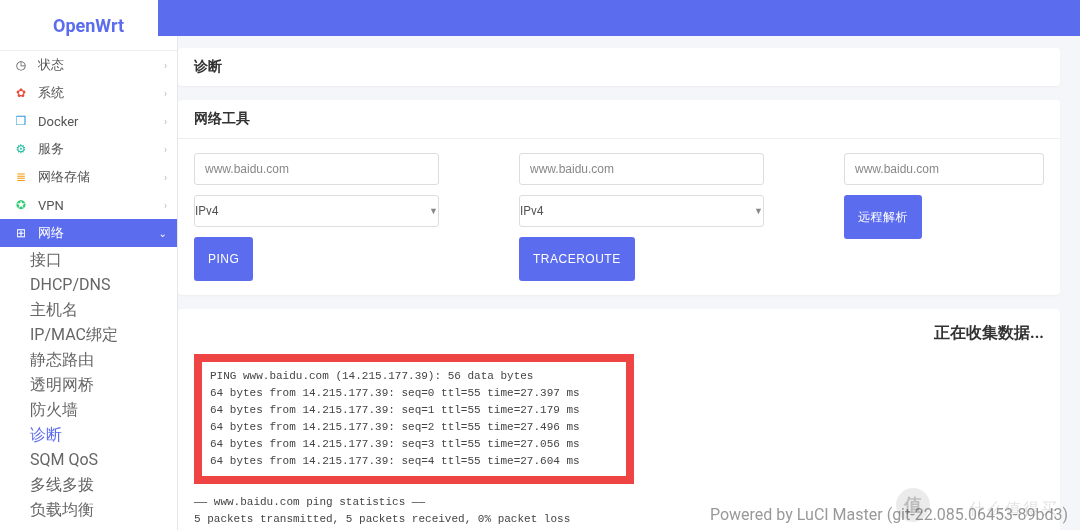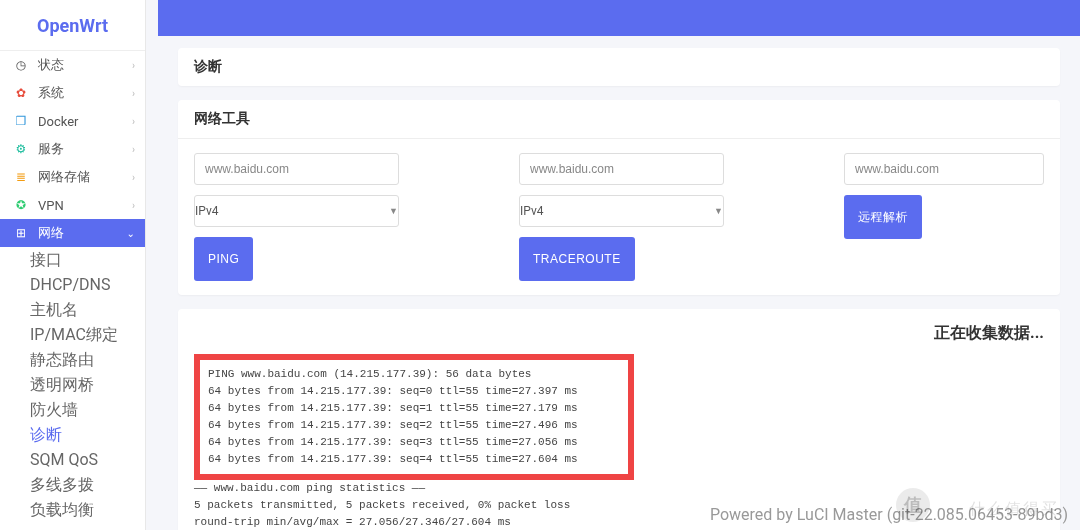--- a/index.html
+++ b/index.html
@@ -1,41 +1,41 @@
 <!DOCTYPE html>
 <html><head>
 <meta charset="utf-8">
 <style>
 * { box-sizing: border-box; margin: 0; padding: 0; }
 body { font-family: -apple-system, BlinkMacSystemFont, "Segoe UI", Roboto, sans-serif; background: #f5f6fa; font-size: 13px; color: #333; width: 1080px; height: 530px; overflow: hidden; position: relative; }
-.sidebar { position: absolute; left: 0; top: 0; width: 146px; height: 530px; background: #fff; border-right: 1px solid #e8e8e8; }
+.sidebar { position: absolute; left: 0; top: 0; width: 178px; height: 530px; background: #fff; border-right: 1px solid #e8e8e8; }
 .logo { height: 50px; display: flex; align-items: center; justify-content: center; font-weight: 700; font-size: 18px; color: #5b6cef; }
 .nav-section { border-top: 1px solid #eee; }
 .nav-item { display: flex; align-items: center; height: 28px; padding: 0 12px; cursor: pointer; position: relative; color: #555; }
 .nav-item.active { background: #5b6cef; color: #fff; }
 .nav-item .icon { width: 18px; display: inline-flex; justify-content: center; margin-right: 8px; font-size: 12px; }
 .nav-item .chev { position: absolute; right: 10px; font-size: 10px; color: #bbb; }
 .nav-item.active .chev { color: #fff; }
 .sub-item { display: block; height: 25px; line-height: 25px; padding-left: 30px; color: #666; font-size: 16px; cursor: pointer; }
 .sub-item.current { color: #5b6cef; }
 .topbar { position: absolute; left: 158px; top: 0; right: 0; height: 36px; background: #5b6cef; }
 .main { position: absolute; left: 158px; top: 36px; right: 0; bottom: 0; padding: 12px 20px 0 20px; overflow: hidden; }
 .card { background: #fff; border-radius: 4px; margin-bottom: 14px; box-shadow: 0 1px 2px rgba(0,0,0,0.04); }
 .card-title { padding: 10px 16px; font-weight: 700; font-size: 14px; color: #333; border-bottom: 1px solid #eee; }
 .card-body { padding: 14px 16px; }
-.tools-row { display: flex; gap: 120px; }
+.tools-row { display: flex; gap: 80px; }
 .tool-col { flex: 1; display: flex; flex-direction: column; gap: 10px; }
 .tool-col.narrow { flex: 0 0 200px; }
 .input { height: 32px; border: 1px solid #ddd; border-radius: 3px; padding: 0 10px; color: #888; font-size: 12px; background: #fff; }
 .select { height: 32px; border: 1px solid #ddd; border-radius: 3px; padding: 0 0; color: #555; font-size: 12px; display: flex; align-items: center; justify-content: space-between; background: #fff; cursor: pointer; }
 .select .caret { font-size: 9px; color: #888; }
 .btn { height: 44px; padding: 0 14px; background: #5b6cef; color: #fff; border: none; border-radius: 3px; font-size: 12px; cursor: pointer; align-self: flex-start; letter-spacing: 0.5px; }
 .collecting { font-weight: 700; font-size: 16px; padding-bottom: 10px; text-align: right; }
 .terminal { font-family: "Courier New", monospace; font-size: 11px; line-height: 1.55; color: #444; white-space: pre; }
-.redbox { border: 6px solid #ef4444; padding: 6px 8px; display: inline-block; min-width: 440px; }
+.redbox { border: 8px solid #ef4444; padding: 6px 8px; margin-bottom: 10px; display: inline-block; min-width: 440px; }
 .footer { position: absolute; bottom: 6px; right: 12px; font-size: 16px; color: #999; }
 .watermark { position: absolute; right: 21px; bottom: 10px; color: rgba(0,0,0,0.12); font-size: 16px; font-weight: 400; letter-spacing: 2px; pointer-events: none; }
 .wm-circle { position: absolute; right: 150px; bottom: 8px; width: 34px; height: 34px; border-radius: 50%; background: rgba(0,0,0,0.08); display: flex; align-items: center; justify-content: center; color: rgba(0,0,0,0.2); font-weight: bold; pointer-events: none; font-size: 18px; }
 .i-red{color:#e74c3c}.i-blue{color:#3498db}.i-teal{color:#1abc9c}.i-orange{color:#f39c12}.i-green{color:#2ecc71}
 </style>
 </head>
 <body>
 
 <div class="sidebar">
   <div class="logo">OpenWrt</div>

